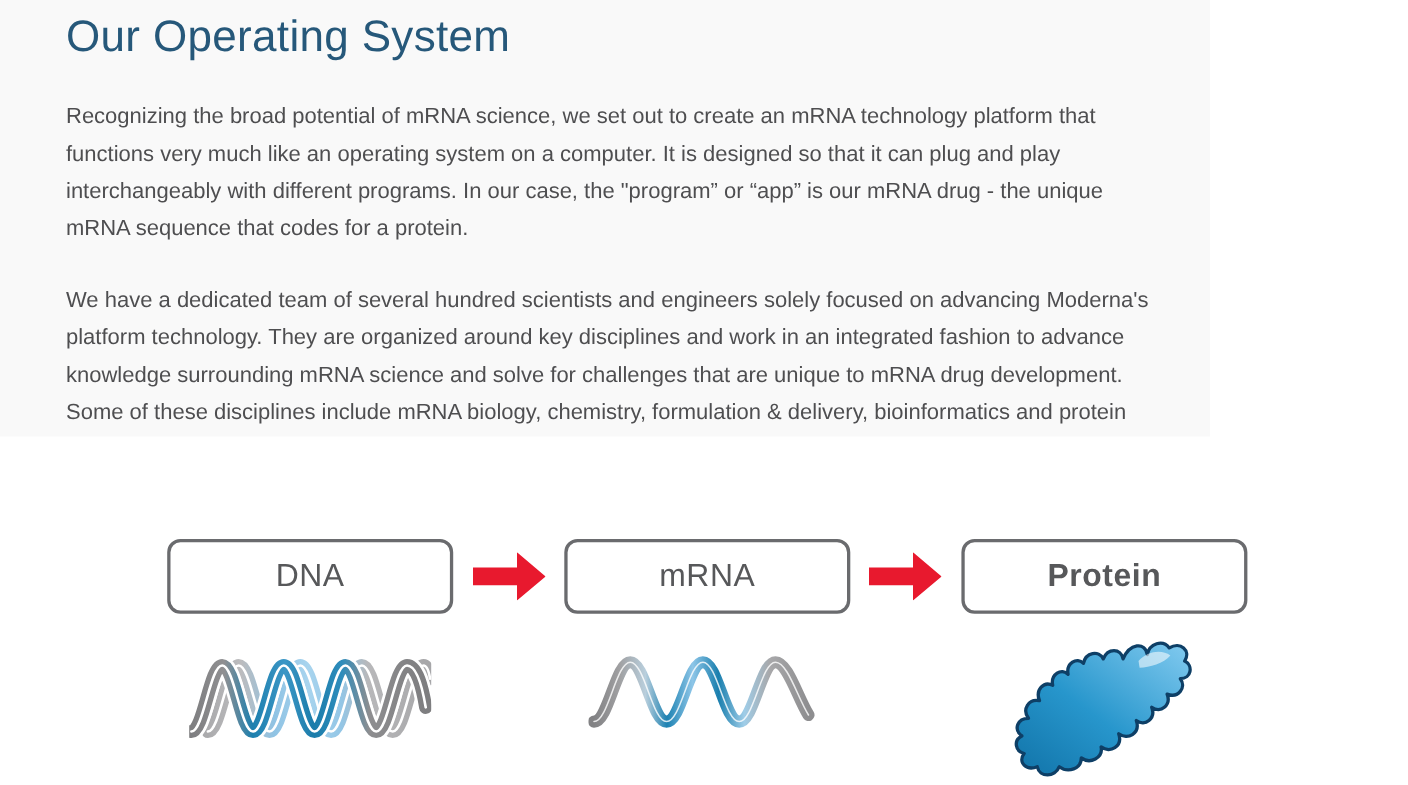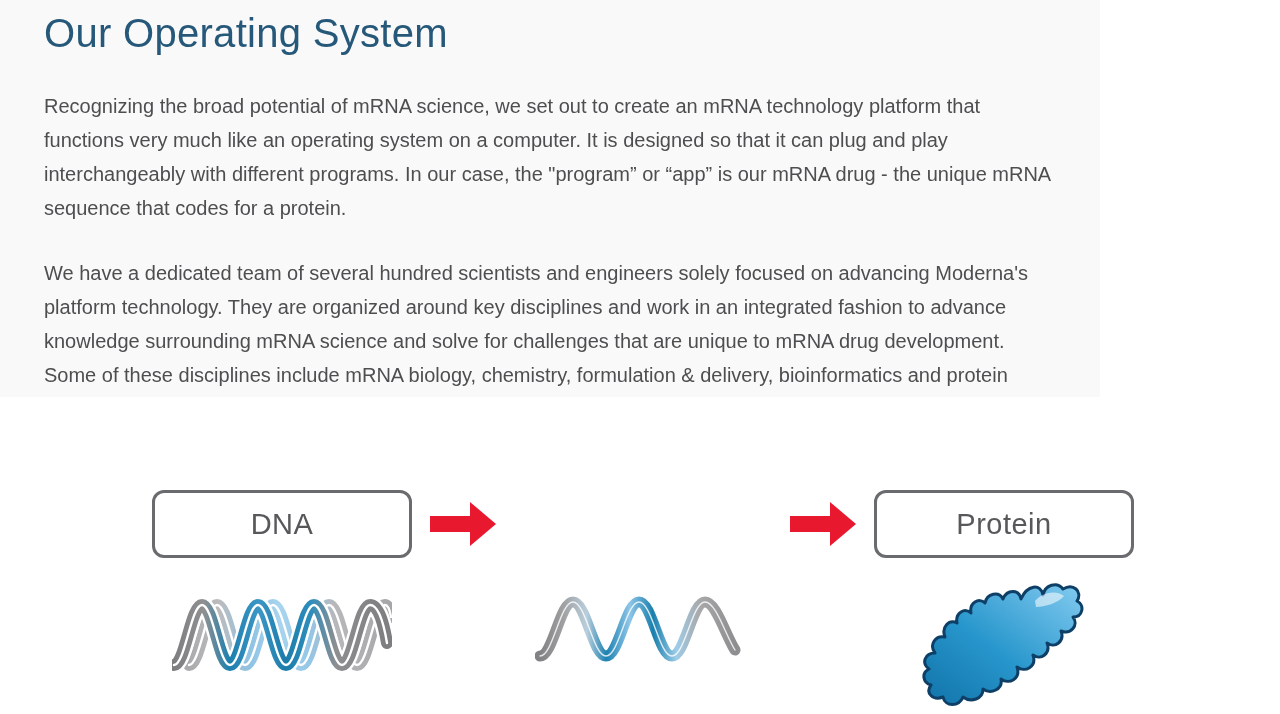--- a/index.html
+++ b/index.html
@@ -5,21 +5,21 @@
   * { margin: 0; padding: 0; box-sizing: border-box; }
   html, body {
     width: 1280px; height: 714px;
     background: #ffffff;
     font-family: "Liberation Sans", sans-serif;
     overflow: hidden;
   }
   .intro {
     width: 1100px; height: 397px;
     background: #f9f9f9;
-    padding: 8px 48px 0 44px;
+    padding: 8px 48px 0 60px;
   }
   .page-title {
     font-size: 40px;
     font-weight: 300;
     color: #26587a;
     line-height: 50px;
     margin-bottom: 18px;
     letter-spacing: 0.3px;
   }
   .intro p {
@@ -42,21 +42,21 @@
     border: 3px solid #6a6b6e;
     border-radius: 12px;
     background: #ffffff;
     display: flex; align-items: center; justify-content: center;
     font-size: 29px;
     color: #57585a;
     letter-spacing: 0.5px;
   }
   #box-dna     { left: 152px; top: 93px; text-align: center; }
   #box-mrna    { left: 513px; top: 93px; }
-  #box-protein { left: 874px; top: 93px; }
+  #box-protein { left: 874px; top: 93px; font-weight: bold; }
   .flow-arrow { position: absolute; top: 105px; }
   #arrow-1 { left: 430px; }
   #arrow-2 { left: 790px; }
   .arrow-shape { fill: #e8192e; }
   .illus { position: absolute; }
   #illus-dna     { left: 172px; top: 198px; }
   #illus-mrna    { left: 535px; top: 197px; }
   #illus-protein { left: 915px; top: 180px; }
 </style>
 </head>
@@ -71,20 +71,23 @@
 <div class="diagram">
 
   <div class="step-box" id="box-dna">
     <span>DNA</span>
   </div>
 
   <svg class="flow-arrow" id="arrow-1" width="66" height="44" viewBox="0 0 66 44">
     <polygon class="arrow-shape" points="0,14 40,14 40,0 66,22 40,44 40,30 0,30"></polygon>
   </svg>
 
+  <div class="step-box" id="box-mrna">
+    <span>mRNA</span>
+  </div>
 
   <svg class="flow-arrow" id="arrow-2" width="66" height="44" viewBox="0 0 66 44">
     <polygon class="arrow-shape" points="0,14 40,14 40,0 66,22 40,44 40,30 0,30"></polygon>
   </svg>
 
   <div class="step-box" id="box-protein">
     <span>Protein</span>
   </div>
 
   <svg class="illus" id="illus-dna" width="220" height="80" viewBox="0 0 220 80">

